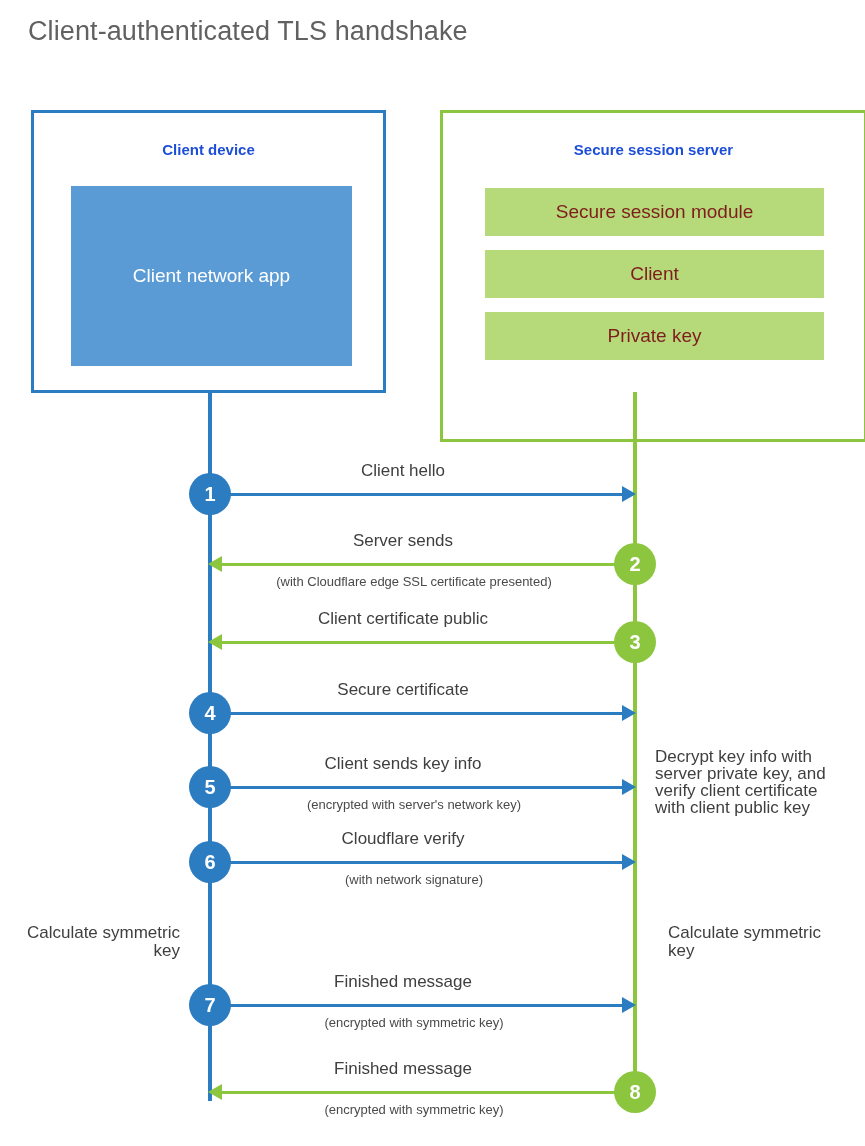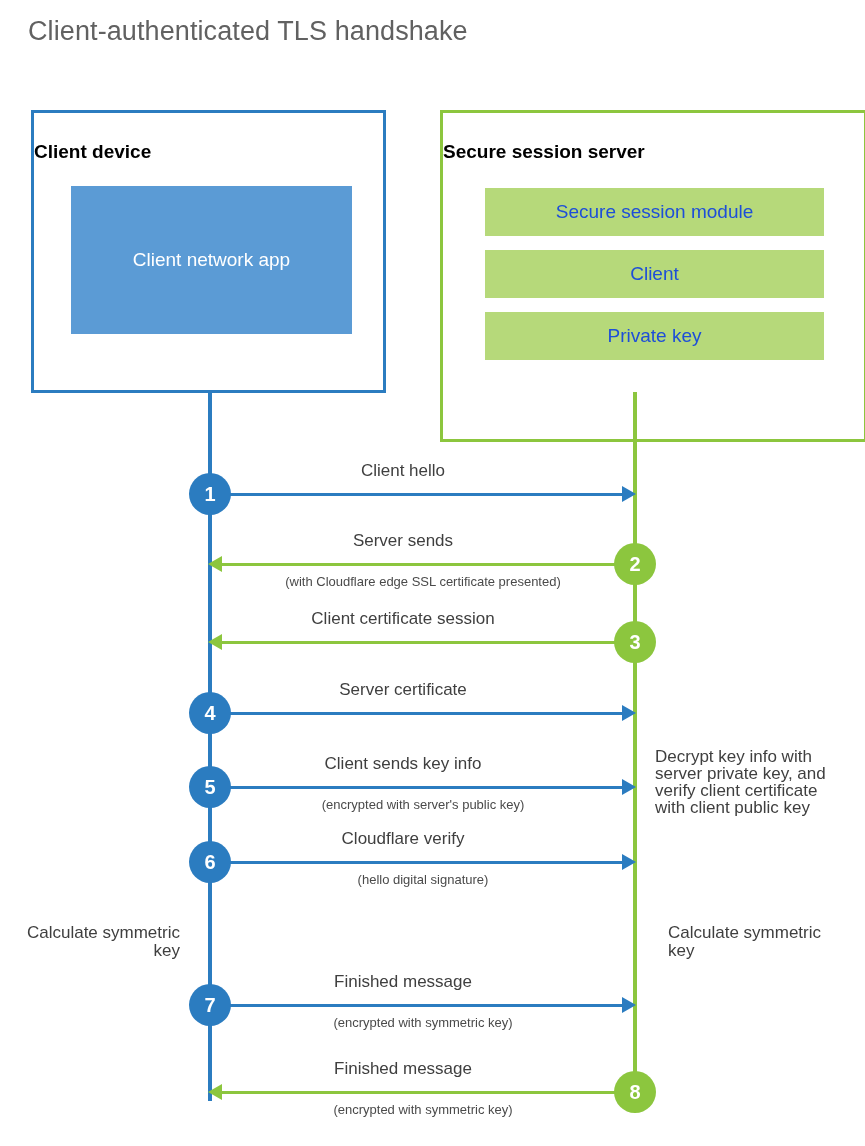--- a/index.html
+++ b/index.html
@@ -50,48 +50,49 @@
     top: 110px;
     width: 427px;
     height: 332px;
     border: 3px solid #8cc63e;
   }
   .party-title {
     position: absolute;
     left: 0;
     right: 0;
     top: 28px;
-    font-size: 19px;
+    text-align: center;
+    font-size: 15px;
     font-weight: bold;
-    color: #000000;
+    color: #1d4ed8;
   }
 
   
   #client-app {
     position: absolute;
     left: 37px;
     top: 73px;
     width: 281px;
-    height: 148px;
+    height: 180px;
     background: #5b9bd5;
     color: #ffffff;
     font-size: 19px;
     line-height: 26px;
     display: flex;
     align-items: center;
     justify-content: center;
     text-align: center;
   }
   .server-block {
     position: absolute;
     left: 42px;
     width: 339px;
     height: 48px;
     background: #b6d97a;
-    color: #1d4ed8;
+    color: #7f1d1d;
     font-size: 19px;
     display: flex;
     align-items: center;
     justify-content: center;
     text-align: center;
   }
   #server-block-0 { top: 75px; }
   #server-block-1 { top: 137px; }
   #server-block-2 { top: 199px; }
 
@@ -158,21 +159,21 @@
     left: 213px;
     width: 380px;
     text-align: center;
     font-size: 17px;
     color: #3f3f3f;
     top: -33px;
     white-space: nowrap;
   }
   .msg-sublabel {
     position: absolute;
-    left: 213px;
+    left: 204px;
     width: 420px;
     text-align: center;
     font-size: 13px;
     color: #4a4a4a;
     top: 10px;
     white-space: nowrap;
   }
 
   
   .step-circle {
@@ -257,41 +258,41 @@
       <div class="msg" style="top: 564px;">
         <div class="msg-line to-client"></div>
         <div class="arrowhead left"></div>
         <div class="msg-label">Server sends</div>
         <div class="msg-sublabel">(with Cloudflare edge SSL certificate presented)</div>
         <div class="step-circle server">2</div>
       </div>
       <div class="msg" style="top: 642px;">
         <div class="msg-line to-client"></div>
         <div class="arrowhead left"></div>
-        <div class="msg-label">Client certificate session</div>
+        <div class="msg-label">Client certificate public</div>
         <div class="step-circle server">3</div>
       </div>
       <div class="msg" style="top: 713px;">
         <div class="msg-line to-server"></div>
         <div class="arrowhead right"></div>
-        <div class="msg-label">Server certificate</div>
+        <div class="msg-label">Secure certificate</div>
         <div class="step-circle client">4</div>
       </div>
       <div class="msg" style="top: 787px;">
         <div class="msg-line to-server"></div>
         <div class="arrowhead right"></div>
         <div class="msg-label">Client sends key info</div>
-        <div class="msg-sublabel">(encrypted with server's public key)</div>
+        <div class="msg-sublabel">(encrypted with server's network key)</div>
         <div class="step-circle client">5</div>
       </div>
       <div class="msg" style="top: 862px;">
         <div class="msg-line to-server"></div>
         <div class="arrowhead right"></div>
         <div class="msg-label">Cloudflare verify</div>
-        <div class="msg-sublabel">(hello digital signature)</div>
+        <div class="msg-sublabel">(with network signature)</div>
         <div class="step-circle client">6</div>
       </div>
       <div class="msg" style="top: 1005px;">
         <div class="msg-line to-server"></div>
         <div class="arrowhead right"></div>
         <div class="msg-label">Finished message</div>
         <div class="msg-sublabel">(encrypted with symmetric key)</div>
         <div class="step-circle client">7</div>
       </div>
       <div class="msg" style="top: 1092px;">

